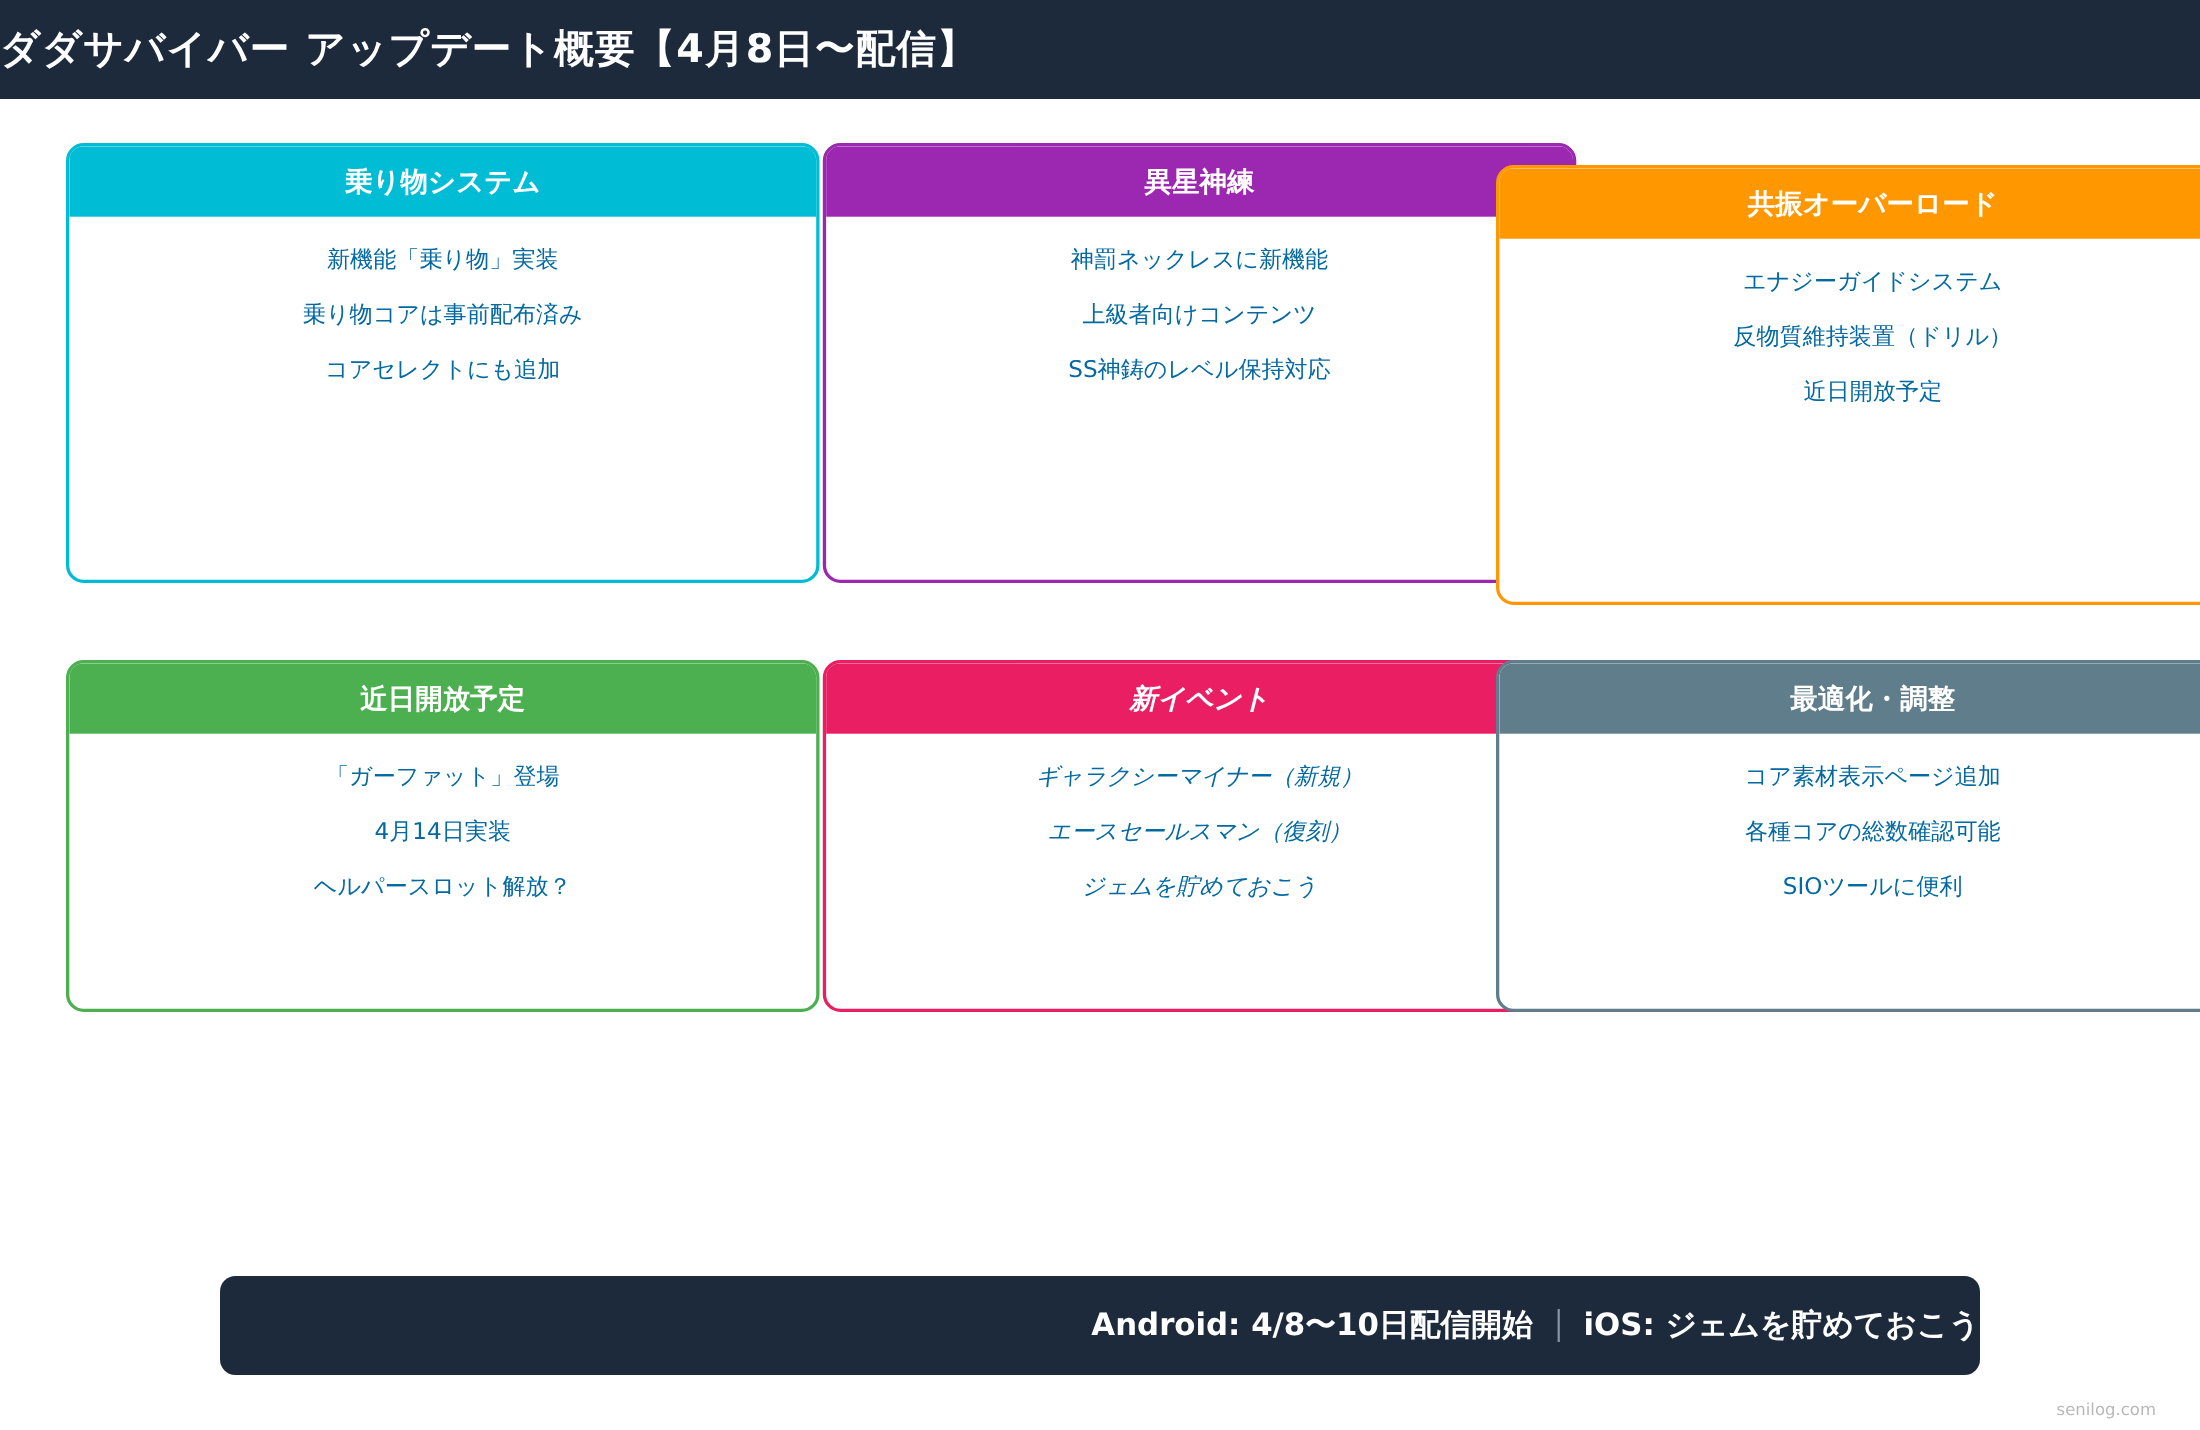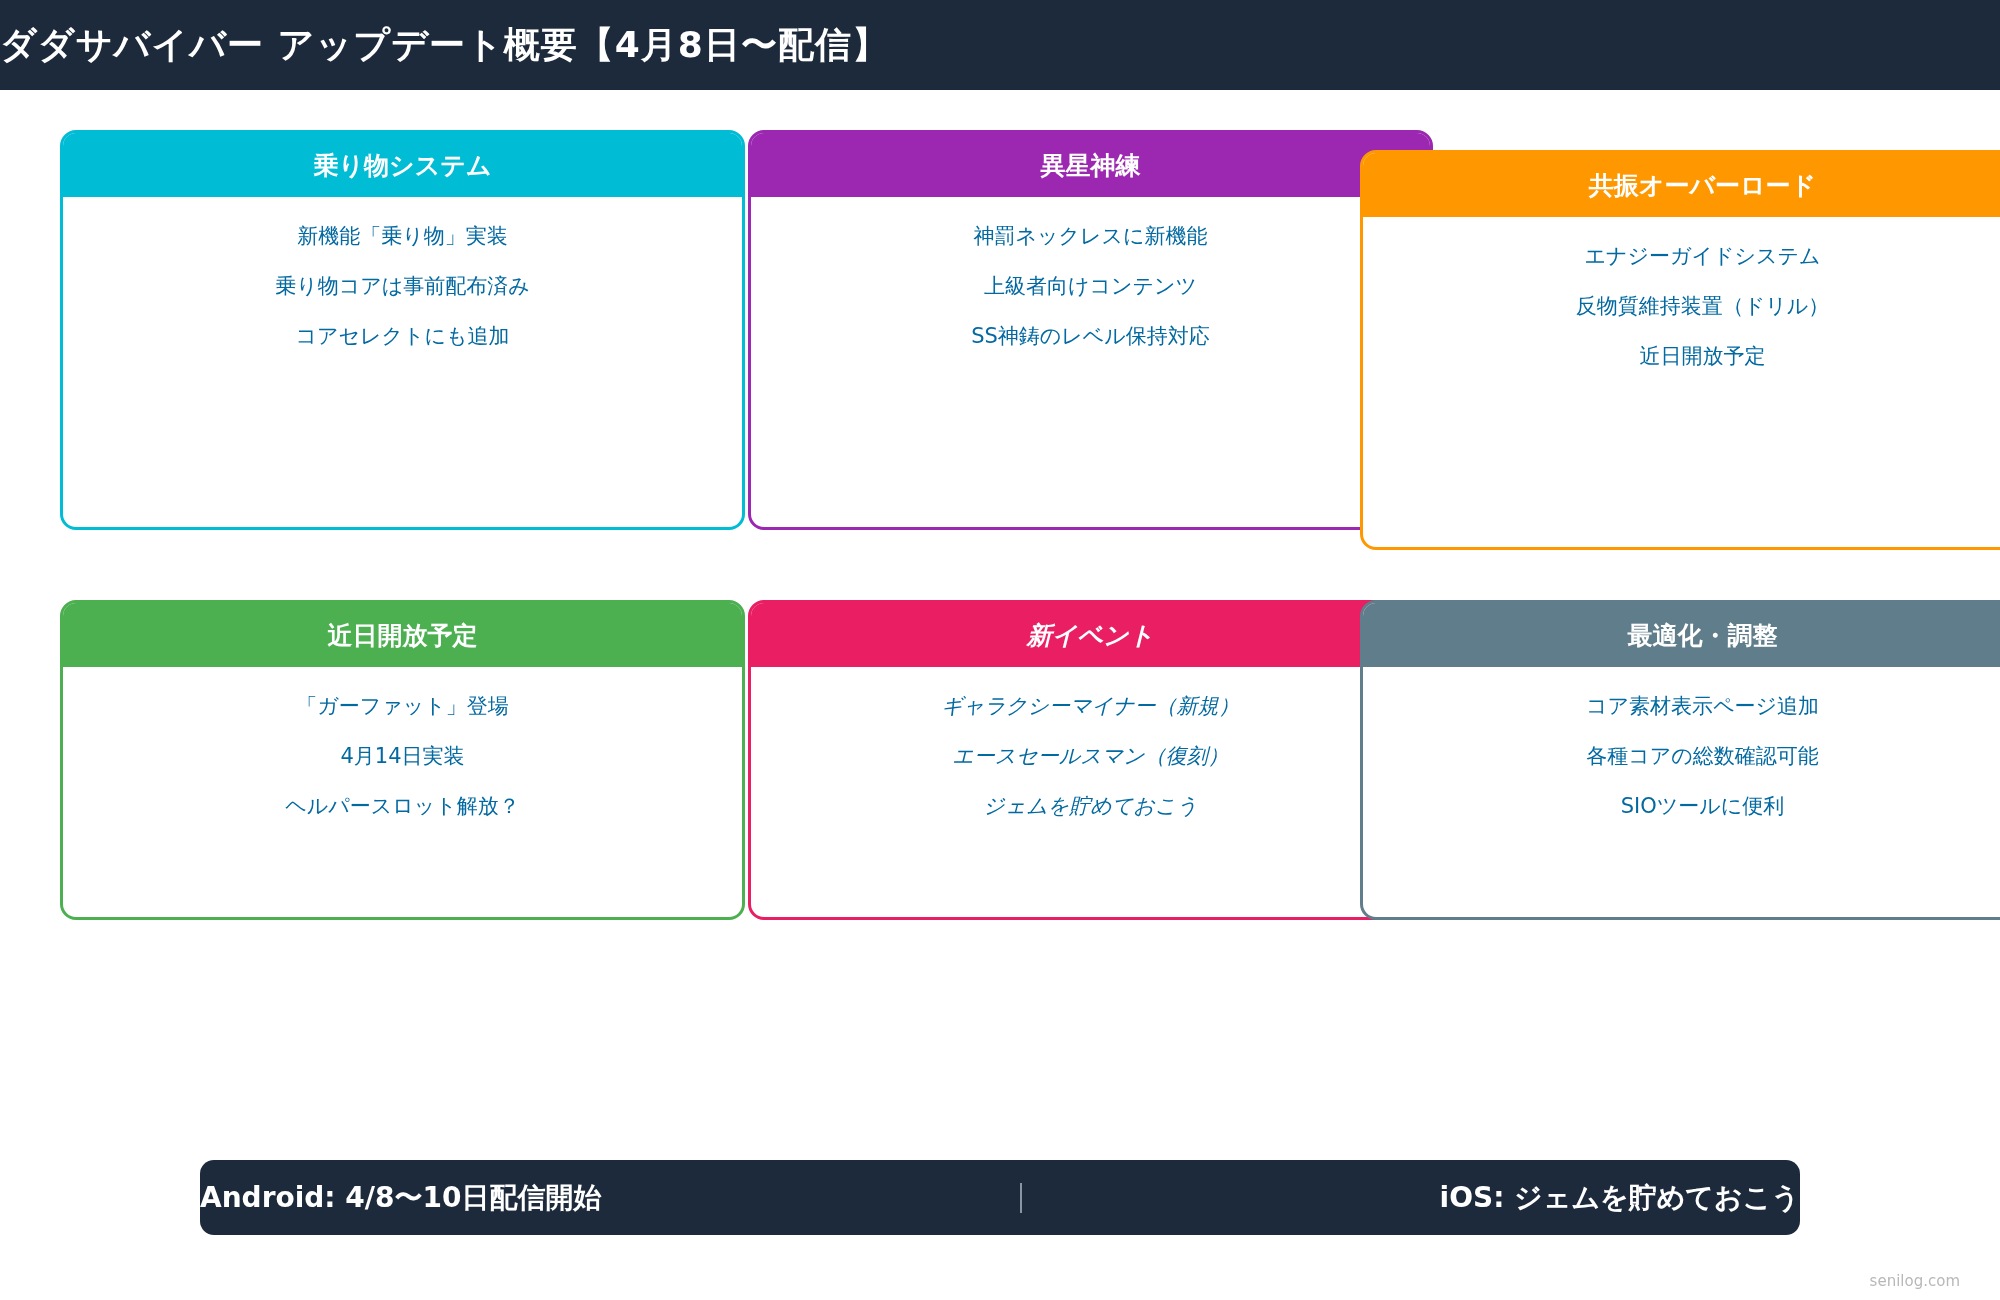--- a/index.html
+++ b/index.html
@@ -70,26 +70,26 @@
   .row2 { top: 600px; height: 320px; }
   .col1 { left: 60px; }
   .col2 { left: 748px; }
   .col3 { left: 1360px; }
 
   .bottom-banner {
     position: absolute;
     left: 200px;
     top: 1160px;
     width: 1600px;
-    height: 75px;
+    height: 90px;
     background: #1c2a3b;
     border-radius: 14px;
     display: flex;
     align-items: center;
-    justify-content: space-between;
+    justify-content: flex-end;
     color: #ffffff;
     font-weight: bold;
     font-size: 28px;
   }
   .bottom-banner .divider {
     display: inline-block;
     width: 2px;
     height: 30px;
     background: #8a95a3;
     margin: 0 22px;

